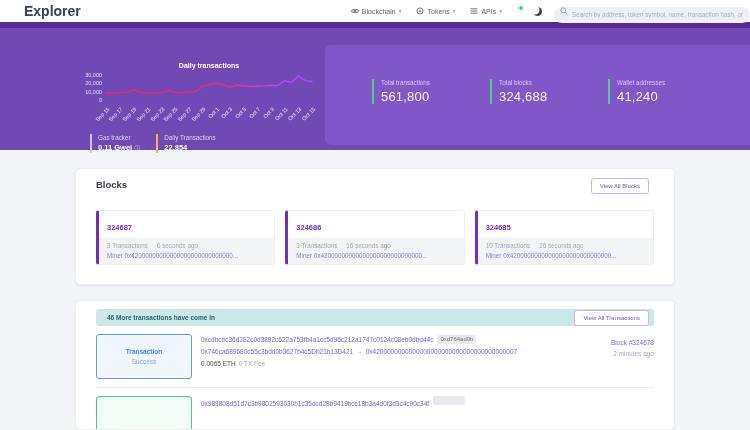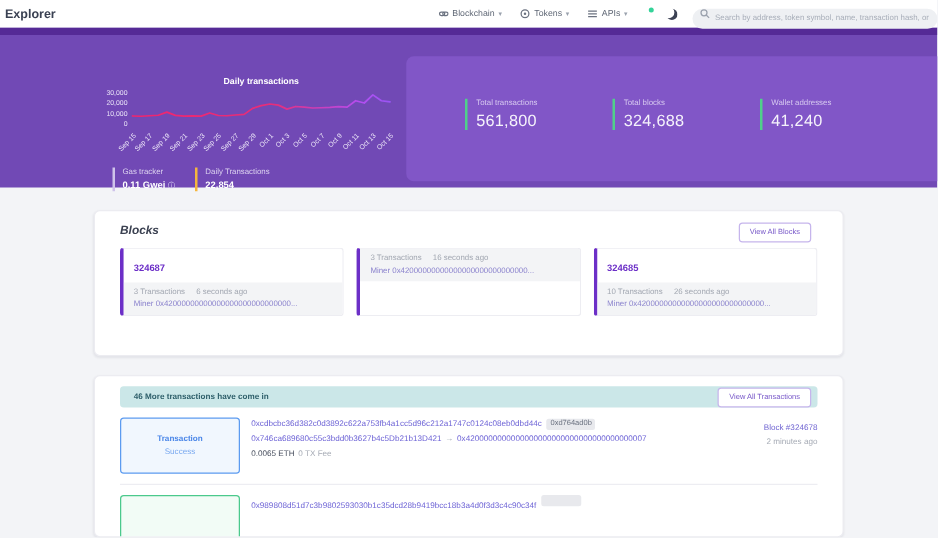--- a/index.html
+++ b/index.html
@@ -2,21 +2,21 @@
 <html><head>
 <meta charset="utf-8">
 <title>Explorer</title>
 <style>
   html,body{margin:0;padding:0;}
   body{font-family:"Liberation Sans",sans-serif;background:#f3f4f7;}
   .page{position:relative;width:750px;height:430px;overflow:hidden;background:#f3f4f7;}
 
   
   .hdr{position:absolute;left:0;top:0;width:750px;height:22px;background:#ffffff;display:flex;align-items:center;z-index:5;}
-  .brand{margin-left:4px;font-size:10px;font-weight:bold;color:#3a4152;}
+  .brand{margin-left:24px;font-size:14px;font-weight:bold;color:#3a4152;}
   .hdr-right{margin-left:auto;display:flex;align-items:center;}
   .nav-item{display:flex;align-items:center;gap:3px;margin-right:15px;font-size:7px;color:#5f6775;cursor:pointer;}
   .nav-item svg{display:block;}
   .caret{font-size:5.5px;color:#9aa1ad;}
   .status-dot{width:4px;height:4px;border-radius:50%;background:#34d399;margin:0 10px 6px 2px;}
   .moon{width:9px;height:9px;border-radius:50%;box-shadow:inset -2.5px -1.5px 0 0 #3c4254;margin-right:12px;cursor:pointer;}
   .search{position:relative;width:196px;height:16px;}
   .search svg{position:absolute;left:6px;top:4px;}
   .search input{width:100%;height:100%;box-sizing:border-box;border:none;outline:none;background:#eef0f3;border-radius:8px;padding:0 6px 0 18px;font-size:6.3px;color:#3a4152;font-family:"Liberation Sans",sans-serif;}
   .search input::placeholder{color:#a8aeb9;}
@@ -39,25 +39,25 @@
   .stats-row{position:absolute;left:47px;top:34px;display:flex;gap:32px;}
   .stat{width:86px;padding-left:7px;border-left:2px solid #4fd08a;box-sizing:border-box;}
   .stat-label{font-size:6.3px;color:#d7c9f0;}
   .stat-value{font-size:13px;color:#f5f2fb;margin-top:3px;letter-spacing:.2px;}
 
   
   .card{position:absolute;left:75px;width:600px;background:#ffffff;border:1px solid #ececf1;border-radius:5px;box-shadow:0 1px 2px rgba(20,20,40,.07);box-sizing:border-box;overflow:hidden;}
   .blocks-card{top:168px;height:117px;}
   .tx-card{top:300px;height:130px;}
   .card-head{padding:10px 20px 4px;}
-  .card-head h2{margin:0;font-size:9.5px;font-weight:600;color:#3b4151;font-style:italic;}
+  .card-head h2{margin:0;font-size:9.5px;font-weight:600;color:#3b4151;}
   .view-all{position:absolute;top:9px;right:25px;background:#ffffff;border:1px solid #c6b5ec;border-radius:3px;color:#7757c8;font-size:6px;padding:4px 8px;cursor:pointer;font-family:"Liberation Sans",sans-serif;}
 
   
-  .block-row{display:flex;gap:10px;margin:4px 20px 0;}
+  .block-row{display:flex;gap:10px;margin:16px 20px 0;}
   .bcard{flex:1;background:#fff;border:1px solid #ededf2;border-left:3px solid #6c2fc7;border-radius:3px;overflow:hidden;cursor:pointer;}
   .bcard-top{padding:5px 8px 4px;}
   .bnum{font-size:7.5px;font-weight:bold;color:#6c2fc7;}
   .bcard-body{background:#f3f4f6;padding:4px 8px 5px;}
   .bmeta{font-size:6.3px;color:#a2a7b1;display:flex;gap:9px;}
   .bminer{margin-top:3px;font-size:6.3px;color:#8a82cd;white-space:nowrap;overflow:hidden;}
 
   
   .alert{margin:8px 20px 0;background:#cbe7e8;border-radius:3px;padding:5px 11px;font-size:6.5px;font-weight:bold;color:#2e5f6a;cursor:pointer;}
   .tx-row{margin:8px 20px 0;display:flex;align-items:flex-start;}
@@ -216,20 +216,21 @@
         <div class="bcard-top"><span class="bnum">324687</span></div>
         <div class="bcard-body">
           <div class="bmeta">
               <span>3 Transactions</span>
               <span>6 seconds ago</span>
             </div>
           <div class="bminer"><span>Miner</span> <span>0x42000000000000000000000000000...</span></div>
         </div>
       </div>
       <div class="bcard">
+        <div class="bcard-top"><span class="bnum">324686</span></div>
         <div class="bcard-body">
           <div class="bmeta">
               <span>3 Transactions</span>
               <span>16 seconds ago</span>
             </div>
           <div class="bminer"><span>Miner</span> <span>0x42000000000000000000000000000...</span></div>
         </div>
       </div>
       <div class="bcard">
         <div class="bcard-top"><span class="bnum">324685</span></div>

